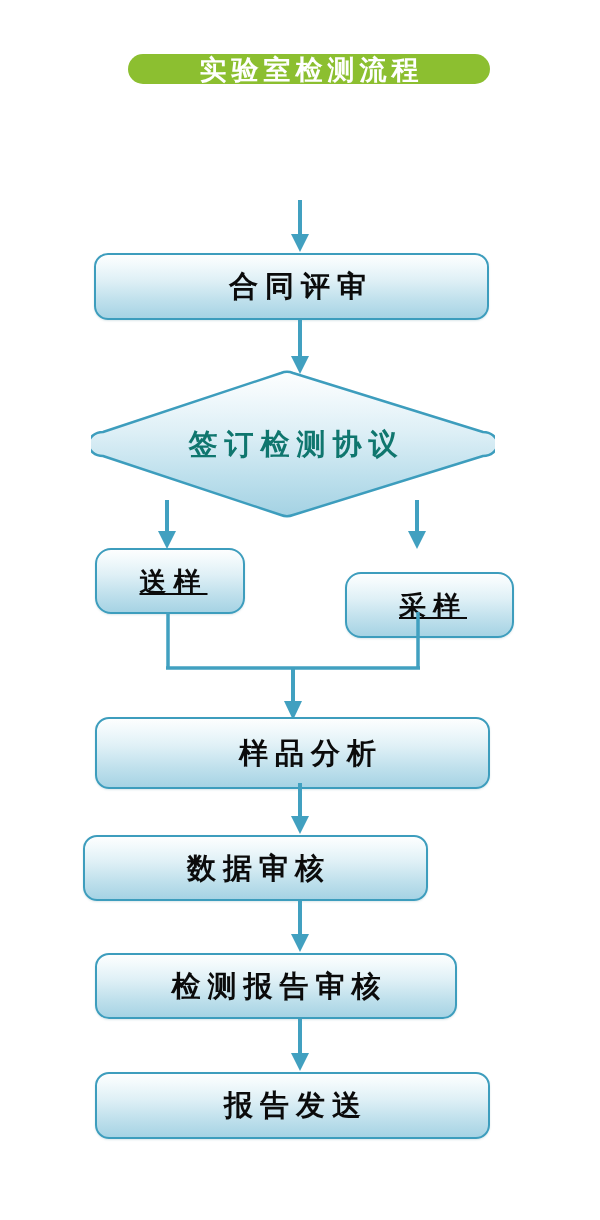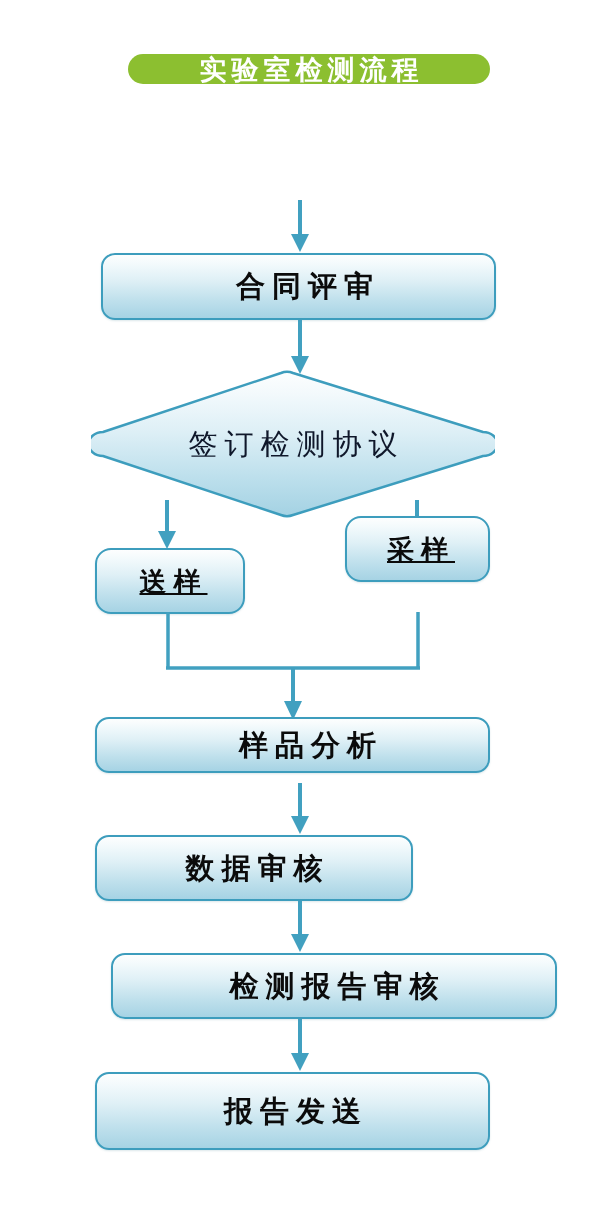--- a/index.html
+++ b/index.html
@@ -95,23 +95,23 @@
     left: 0;
     top: 0;
     width: 100%;
     height: 100%;
     display: flex;
     align-items: center;
     justify-content: center;
     pointer-events: none;
   }
   .diamond-label span {
-    color: #0f172a;
+    color: #0f766e;
     font-size: 29px;
-    font-weight: normal;
+    font-weight: bold;
     letter-spacing: 7px;
     text-indent: 7px;
     line-height: 1;
     white-space: nowrap;
     font-family: "DejaVu Serif", "Liberation Serif", serif;
   }
 
   
   .connector {
     position: absolute;
@@ -128,21 +128,21 @@
   </div>
 
 
   <div class="connector" style="left:280px; top:200px; width:40px; height:53px;">
     <svg width="40" height="53" viewBox="0 0 40 53">
       <line x1="20" y1="0" x2="20" y2="38" stroke="#41a0c0" stroke-width="4"></line>
       <polygon points="20,52 11,34 29,34" fill="#41a0c0"></polygon>
     </svg>
   </div>
 
-  <div class="node" style="left:101px; top:253px; width:395px; height:67px;padding-left:12px;">
+  <div class="node" style="left:94px; top:253px; width:395px; height:67px;padding-left:12px;">
     <span class="node-text">合同评审</span>
   </div>
 
   <div class="connector" style="left:280px; top:320px; width:40px; height:55px;">
     <svg width="40" height="55" viewBox="0 0 40 55">
       <line x1="20" y1="0" x2="20" y2="40" stroke="#41a0c0" stroke-width="4"></line>
       <polygon points="20,54 11,36 29,36" fill="#41a0c0"></polygon>
     </svg>
   </div>
 
@@ -183,68 +183,68 @@
     <svg width="40" height="50" viewBox="0 0 40 50">
       <line x1="20" y1="0" x2="20" y2="34" stroke="#41a0c0" stroke-width="4"></line>
       <polygon points="20,49 11,31 29,31" fill="#41a0c0"></polygon>
     </svg>
   </div>
 
   <div class="node small" style="left:95px; top:548px; width:150px; height:66px;">
     <span class="node-text">送样</span>
   </div>
 
-  <div class="node small" style="left:345px; top:516px; width:145px; height:66px;">
+  <div class="node small" style="left:345px; top:572px; width:169px; height:66px;">
     <span class="node-text">采样</span>
   </div>
 
   <div class="connector" style="left:150px; top:612px; width:290px; height:110px;">
     <svg width="290" height="110" viewBox="0 0 290 110">
 
       <line x1="18" y1="0" x2="18" y2="56" stroke="#41a0c0" stroke-width="3.5"></line>
 
       <line x1="268" y1="0" x2="268" y2="56" stroke="#41a0c0" stroke-width="3.5"></line>
 
       <line x1="16" y1="56" x2="270" y2="56" stroke="#41a0c0" stroke-width="3.5"></line>
 
       <line x1="143" y1="56" x2="143" y2="92" stroke="#41a0c0" stroke-width="4"></line>
       <polygon points="143,108 134,89 152,89" fill="#41a0c0"></polygon>
     </svg>
   </div>
 
-  <div class="node" style="left:95px; top:717px; width:395px; height:56px;padding-left:30px;">
+  <div class="node" style="left:95px; top:717px; width:395px; height:72px;padding-left:30px;">
     <span class="node-text">样品分析</span>
   </div>
 
   <div class="connector" style="left:280px; top:783px; width:40px; height:52px;">
     <svg width="40" height="52" viewBox="0 0 40 52">
       <line x1="20" y1="0" x2="20" y2="37" stroke="#41a0c0" stroke-width="4"></line>
       <polygon points="20,51 11,33 29,33" fill="#41a0c0"></polygon>
     </svg>
   </div>
 
-  <div class="node" style="left:95px; top:835px; width:318px; height:66px;">
+  <div class="node" style="left:83px; top:835px; width:345px; height:66px;">
     <span class="node-text">数据审核</span>
   </div>
 
   <div class="connector" style="left:280px; top:901px; width:40px; height:52px;">
     <svg width="40" height="52" viewBox="0 0 40 52">
       <line x1="20" y1="0" x2="20" y2="37" stroke="#41a0c0" stroke-width="4"></line>
       <polygon points="20,51 11,33 29,33" fill="#41a0c0"></polygon>
     </svg>
   </div>
 
-  <div class="node" style="left:95px; top:953px; width:446px; height:66px;margin-left:16px;">
+  <div class="node" style="left:95px; top:953px; width:362px; height:66px;">
     <span class="node-text">检测报告审核</span>
   </div>
 
   <div class="connector" style="left:280px; top:1019px; width:40px; height:53px;">
     <svg width="40" height="53" viewBox="0 0 40 53">
       <line x1="20" y1="0" x2="20" y2="38" stroke="#41a0c0" stroke-width="4"></line>
       <polygon points="20,52 11,34 29,34" fill="#41a0c0"></polygon>
     </svg>
   </div>
 
-  <div class="node" style="left:95px; top:1072px; width:395px; height:78px;">
+  <div class="node" style="left:95px; top:1072px; width:395px; height:67px;">
     <span class="node-text">报告发送</span>
   </div>
 
 </div>
 
 </body></html>

